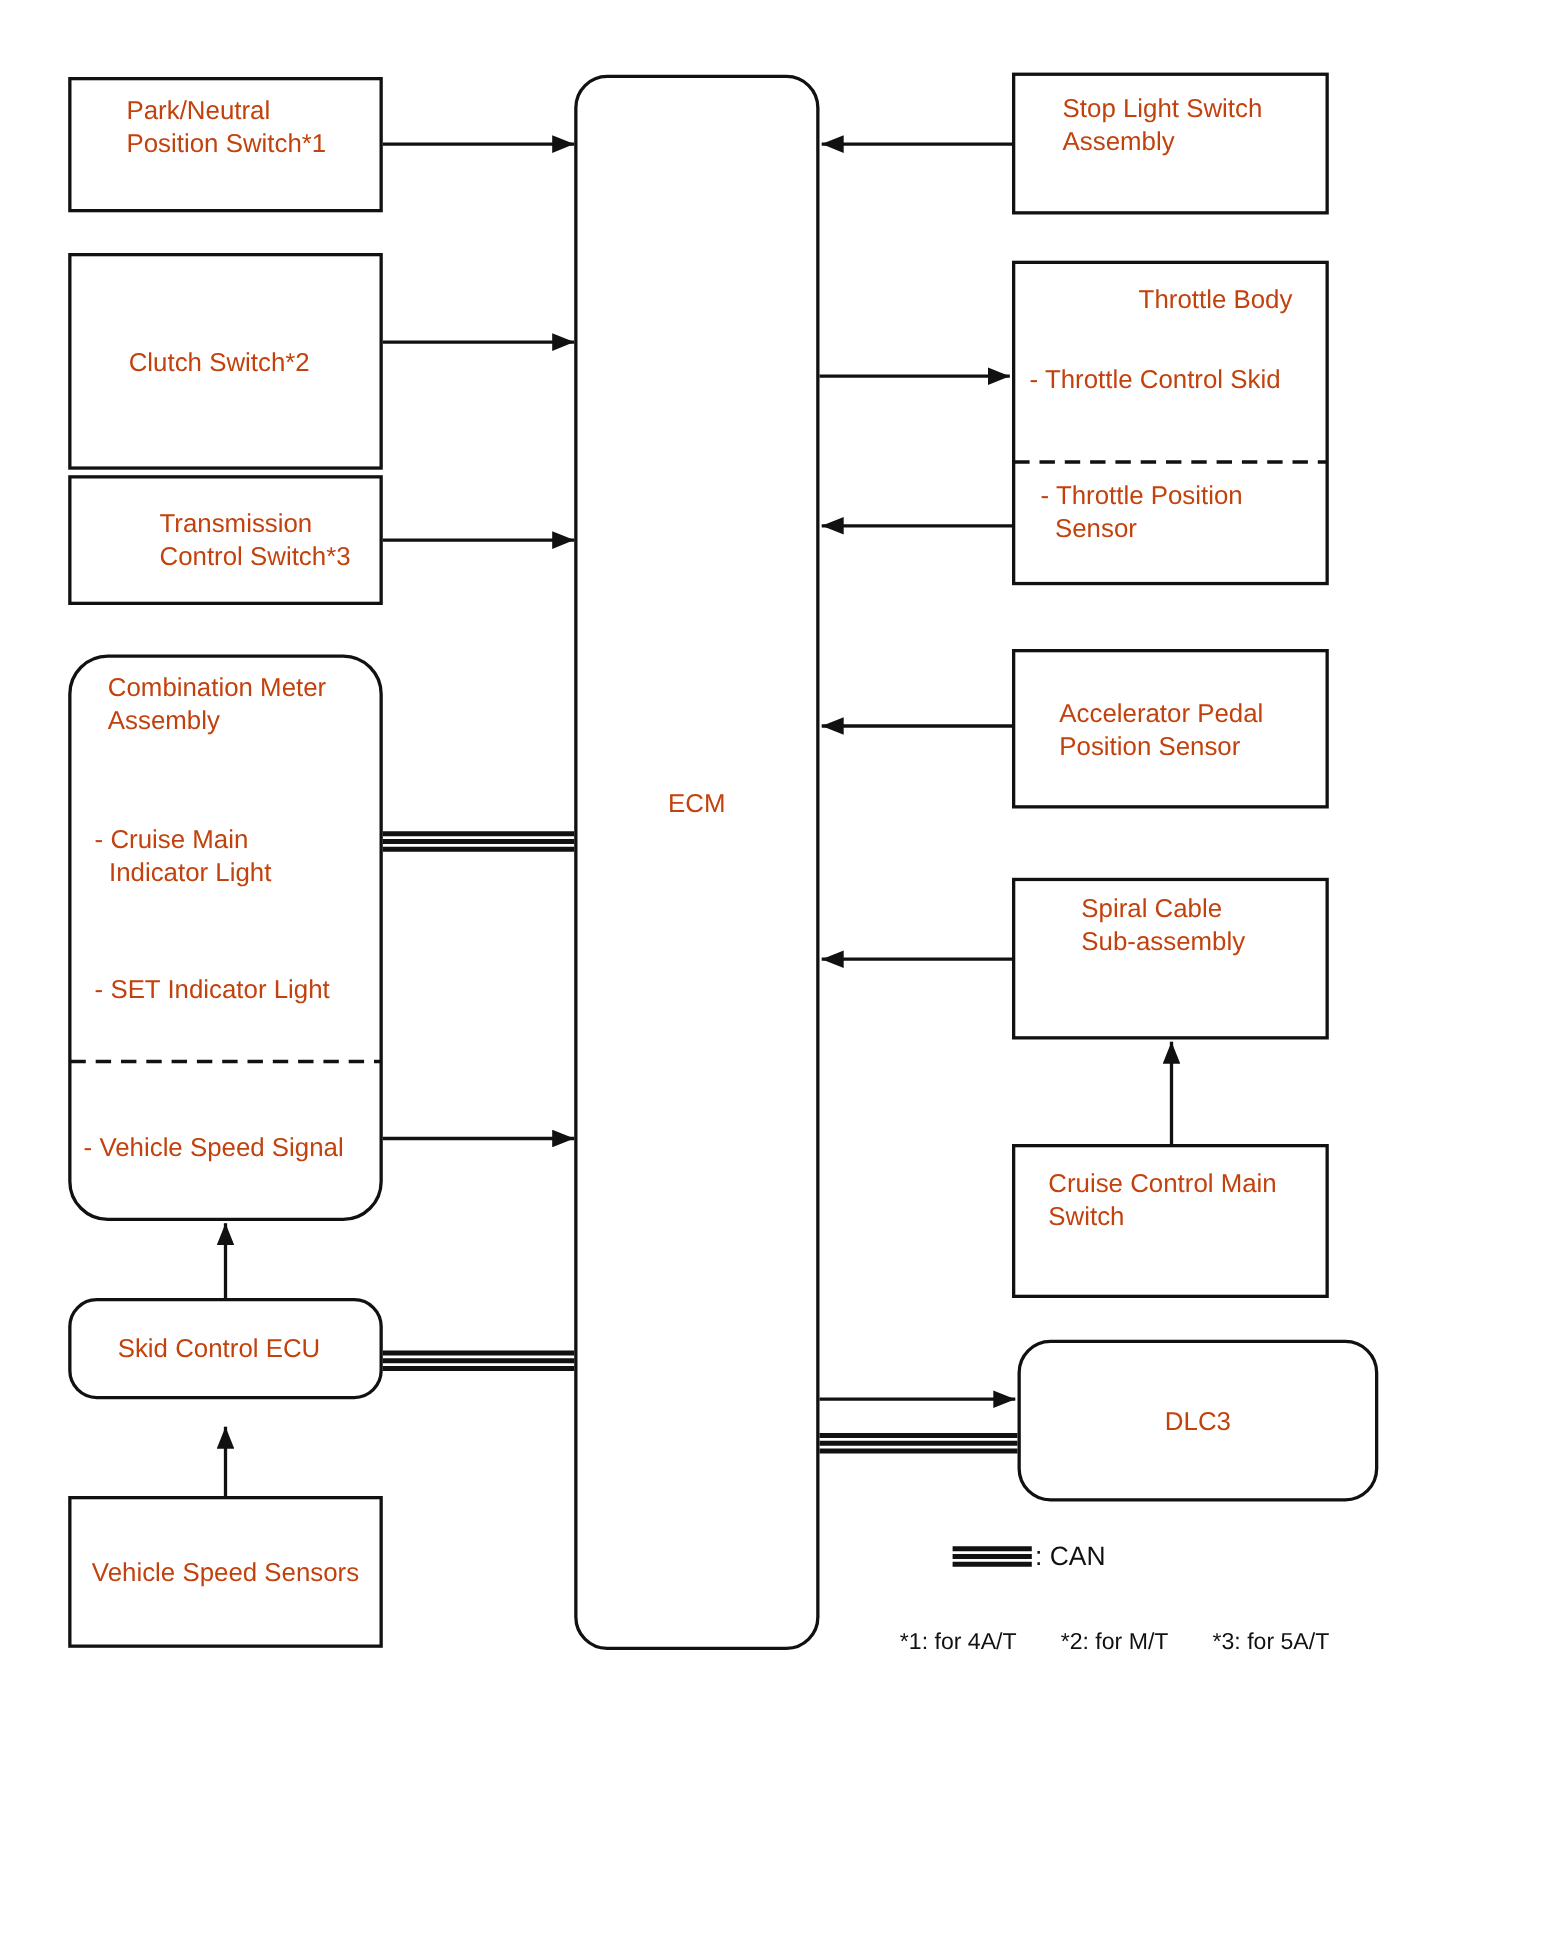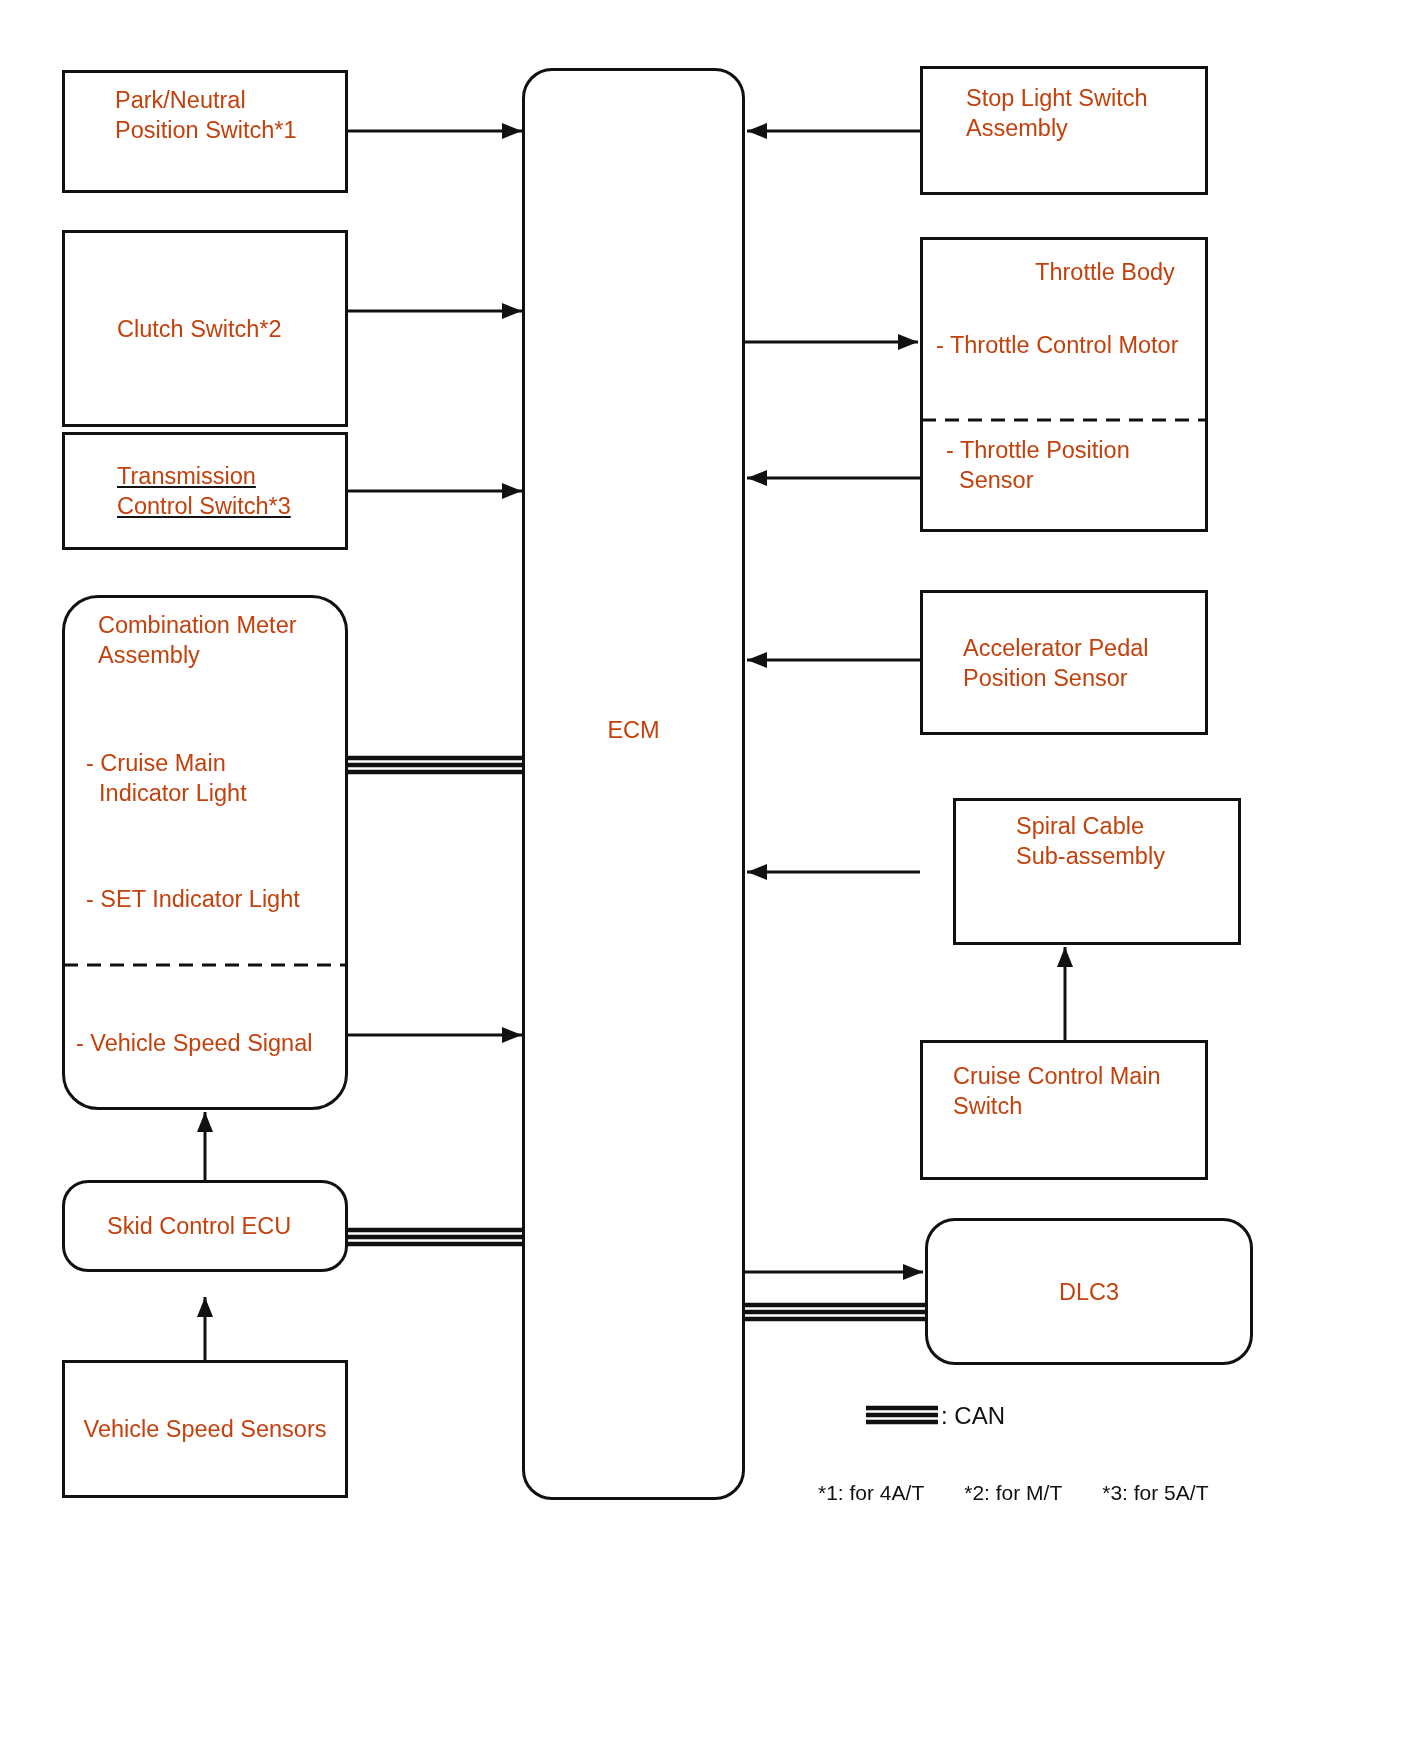--- a/index.html
+++ b/index.html
@@ -27,21 +27,21 @@
 
   <div class="box flextop" style="left:62px;top:70px;width:286px;height:123px;padding:12px 10px 0 50px;">
     <span class="lbl">Park/Neutral
 Position Switch*1</span>
   </div>
 
   <div class="box flexc" style="left:62px;top:230px;width:286px;height:197px;padding-left:52px;">
     <span class="lbl">Clutch Switch*2</span>
   </div>
 
-  <div class="box flexc" style="left:62px;top:432px;width:286px;height:118px;padding-left:52px;text-decoration:underline;">
+  <div class="box flexc" style="left:62px;top:432px;width:286px;height:118px;padding-left:80px;">
     <span class="lbl">Transmission
 Control Switch*3</span>
   </div>
 
   <div class="box rounded-lg" style="left:62px;top:595px;width:286px;height:515px;">
     <span class="lbl abs" style="left:33px;top:12px;">Combination Meter
 Assembly</span>
     <span class="lbl abs" style="left:21px;top:150px;">- Cruise Main
   Indicator Light</span>
     <span class="lbl abs" style="left:21px;top:286px;text-align:right;">- SET Indicator Light</span>
@@ -60,31 +60,31 @@
     <span class="lbl abs center-h" style="top:644px;">ECM</span>
   </div>
 
   <div class="box flextop" style="left:920px;top:66px;width:288px;height:129px;padding:14px 8px 0 43px;">
     <span class="lbl">Stop Light Switch
 Assembly</span>
   </div>
 
   <div class="box" style="left:920px;top:237px;width:288px;height:295px;">
     <span class="lbl abs center-h" style="top:17px;padding-left:41px;">Throttle Body</span>
-    <span class="lbl abs" style="left:13px;top:90px;">- Throttle Control Motor</span>
+    <span class="lbl abs" style="left:13px;top:90px;">- Throttle Control Skid</span>
     <span class="lbl abs" style="left:23px;top:195px;">- Throttle Position
   Sensor</span>
   </div>
 
   <div class="box flexc" style="left:920px;top:590px;width:288px;height:145px;padding-left:40px;">
     <span class="lbl">Accelerator Pedal
 Position Sensor</span>
   </div>
 
-  <div class="box flextop" style="left:920px;top:798px;width:288px;height:147px;padding:10px 8px 0 60px;margin-left:33px;">
+  <div class="box flextop" style="left:920px;top:798px;width:288px;height:147px;padding:10px 8px 0 60px;">
     <span class="lbl">Spiral Cable
 Sub-assembly</span>
   </div>
 
   <div class="box flextop" style="left:920px;top:1040px;width:288px;height:140px;padding:18px 8px 0 30px;">
     <span class="lbl">Cruise Control Main
 Switch</span>
   </div>
 
   <div class="box rounded flexc" style="left:925px;top:1218px;width:328px;height:147px;text-align:center;">

